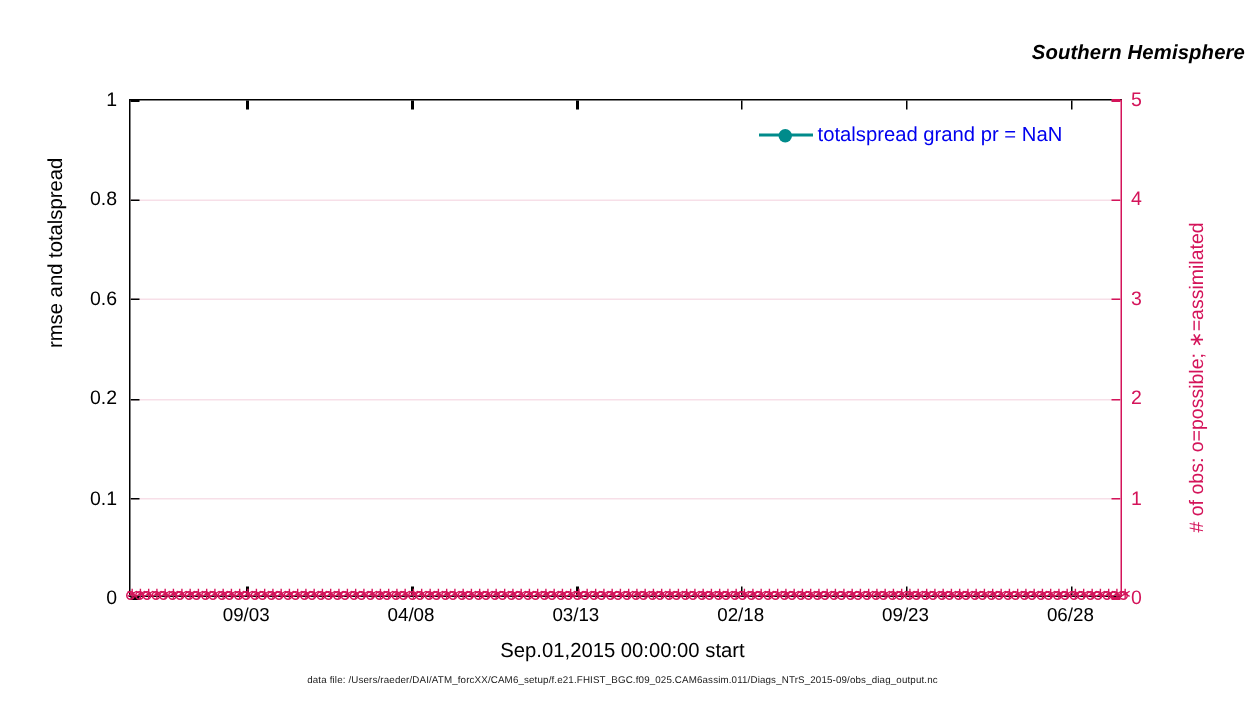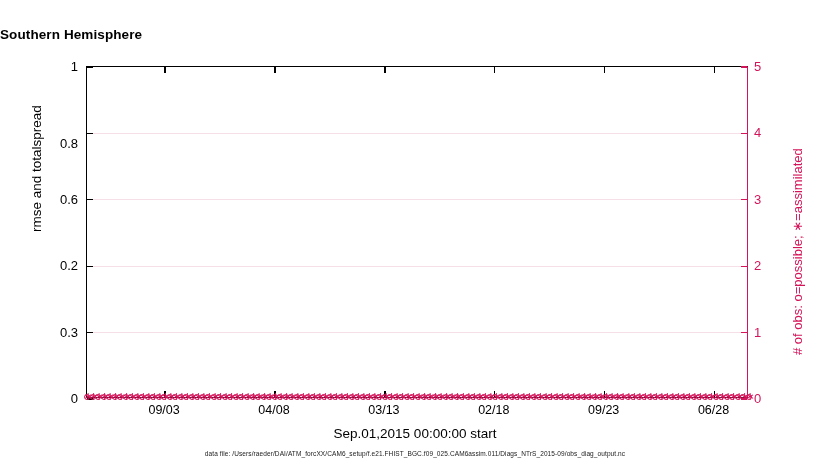--- a/index.html
+++ b/index.html
@@ -15,21 +15,22 @@
     font-family: "Liberation Sans", sans-serif;
     color: #000000;
   }
 
   
   #title-block {
     position: absolute;
     left: 0;
     top: 26px;
     width: 830px;
-    text-align: left;
+    text-align: right;
+    font-style: italic;
   }
   #title-line1, #title-line2 {
     font-size: 13.5px;
     font-weight: bold;
     line-height: 18px;
     letter-spacing: 0.1px;
   }
 
   
   #plot-area {
@@ -233,24 +234,24 @@
 <div id="title-block">
   <div id="title-line1">Southern Hemisphere</div>
 </div>
 
 <div id="ylabel-axis-left">rmse and totalspread</div>
 <div id="ylabel-axis-right"># of obs: o=possible; ∗=assimilated</div>
 <div id="xlabel-axis">Sep.01,2015 00:00:00 start</div>
 
 <div id="ylabels-left">
     <div class="ylabel-left" style="top: 398px;">0</div>
-    <div class="ylabel-left" style="top: 331.6px;">0.3</div>
+    <div class="ylabel-left" style="top: 331.6px;">0.1</div>
     <div class="ylabel-left" style="top: 265.2px;">0.2</div>
     <div class="ylabel-left" style="top: 198.8px;">0.6</div>
-    <div class="ylabel-left" style="top: 132.4px; margin-top: 11px;">0.8</div>
+    <div class="ylabel-left" style="top: 132.4px;">0.8</div>
     <div class="ylabel-left" style="top: 66px;">1</div>
   </div>
 <div id="ylabels-right">
     <div class="ylabel-right" style="top: 398px;">0</div>
     <div class="ylabel-right" style="top: 331.6px;">1</div>
     <div class="ylabel-right" style="top: 265.2px;">2</div>
     <div class="ylabel-right" style="top: 198.8px;">3</div>
     <div class="ylabel-right" style="top: 132.4px;">4</div>
     <div class="ylabel-right" style="top: 66px;">5</div>
   </div>
@@ -540,15 +541,22 @@
       <div class="obs-dot" style="left: 650.967px;"></div>
       <div class="obs-marker" style="left: 650.967px;">∗</div>
       <div class="obs-dot" style="left: 656.483px;"></div>
       <div class="obs-marker" style="left: 656.483px;">∗</div>
       <div class="obs-dot" style="left: 662px;"></div>
       <div class="obs-marker" style="left: 662px;">∗</div>
     </div>
 </div>
 
 <div id="legend">
+  <div class="legend-row">
+    <span class="legend-sample">
+      <span class="lseg" style="background:#008b8b"></span>
+      <span class="ldot" style="background:#008b8b"></span>
+    </span>
+    <span class="legend-text">totalspread grand pr = NaN</span>
+  </div>
 </div>
 
 <div id="footer">data file: /Users/raeder/DAI/ATM_forcXX/CAM6_setup/f.e21.FHIST_BGC.f09_025.CAM6assim.011/Diags_NTrS_2015-09/obs_diag_output.nc</div>
 
 </body></html>

